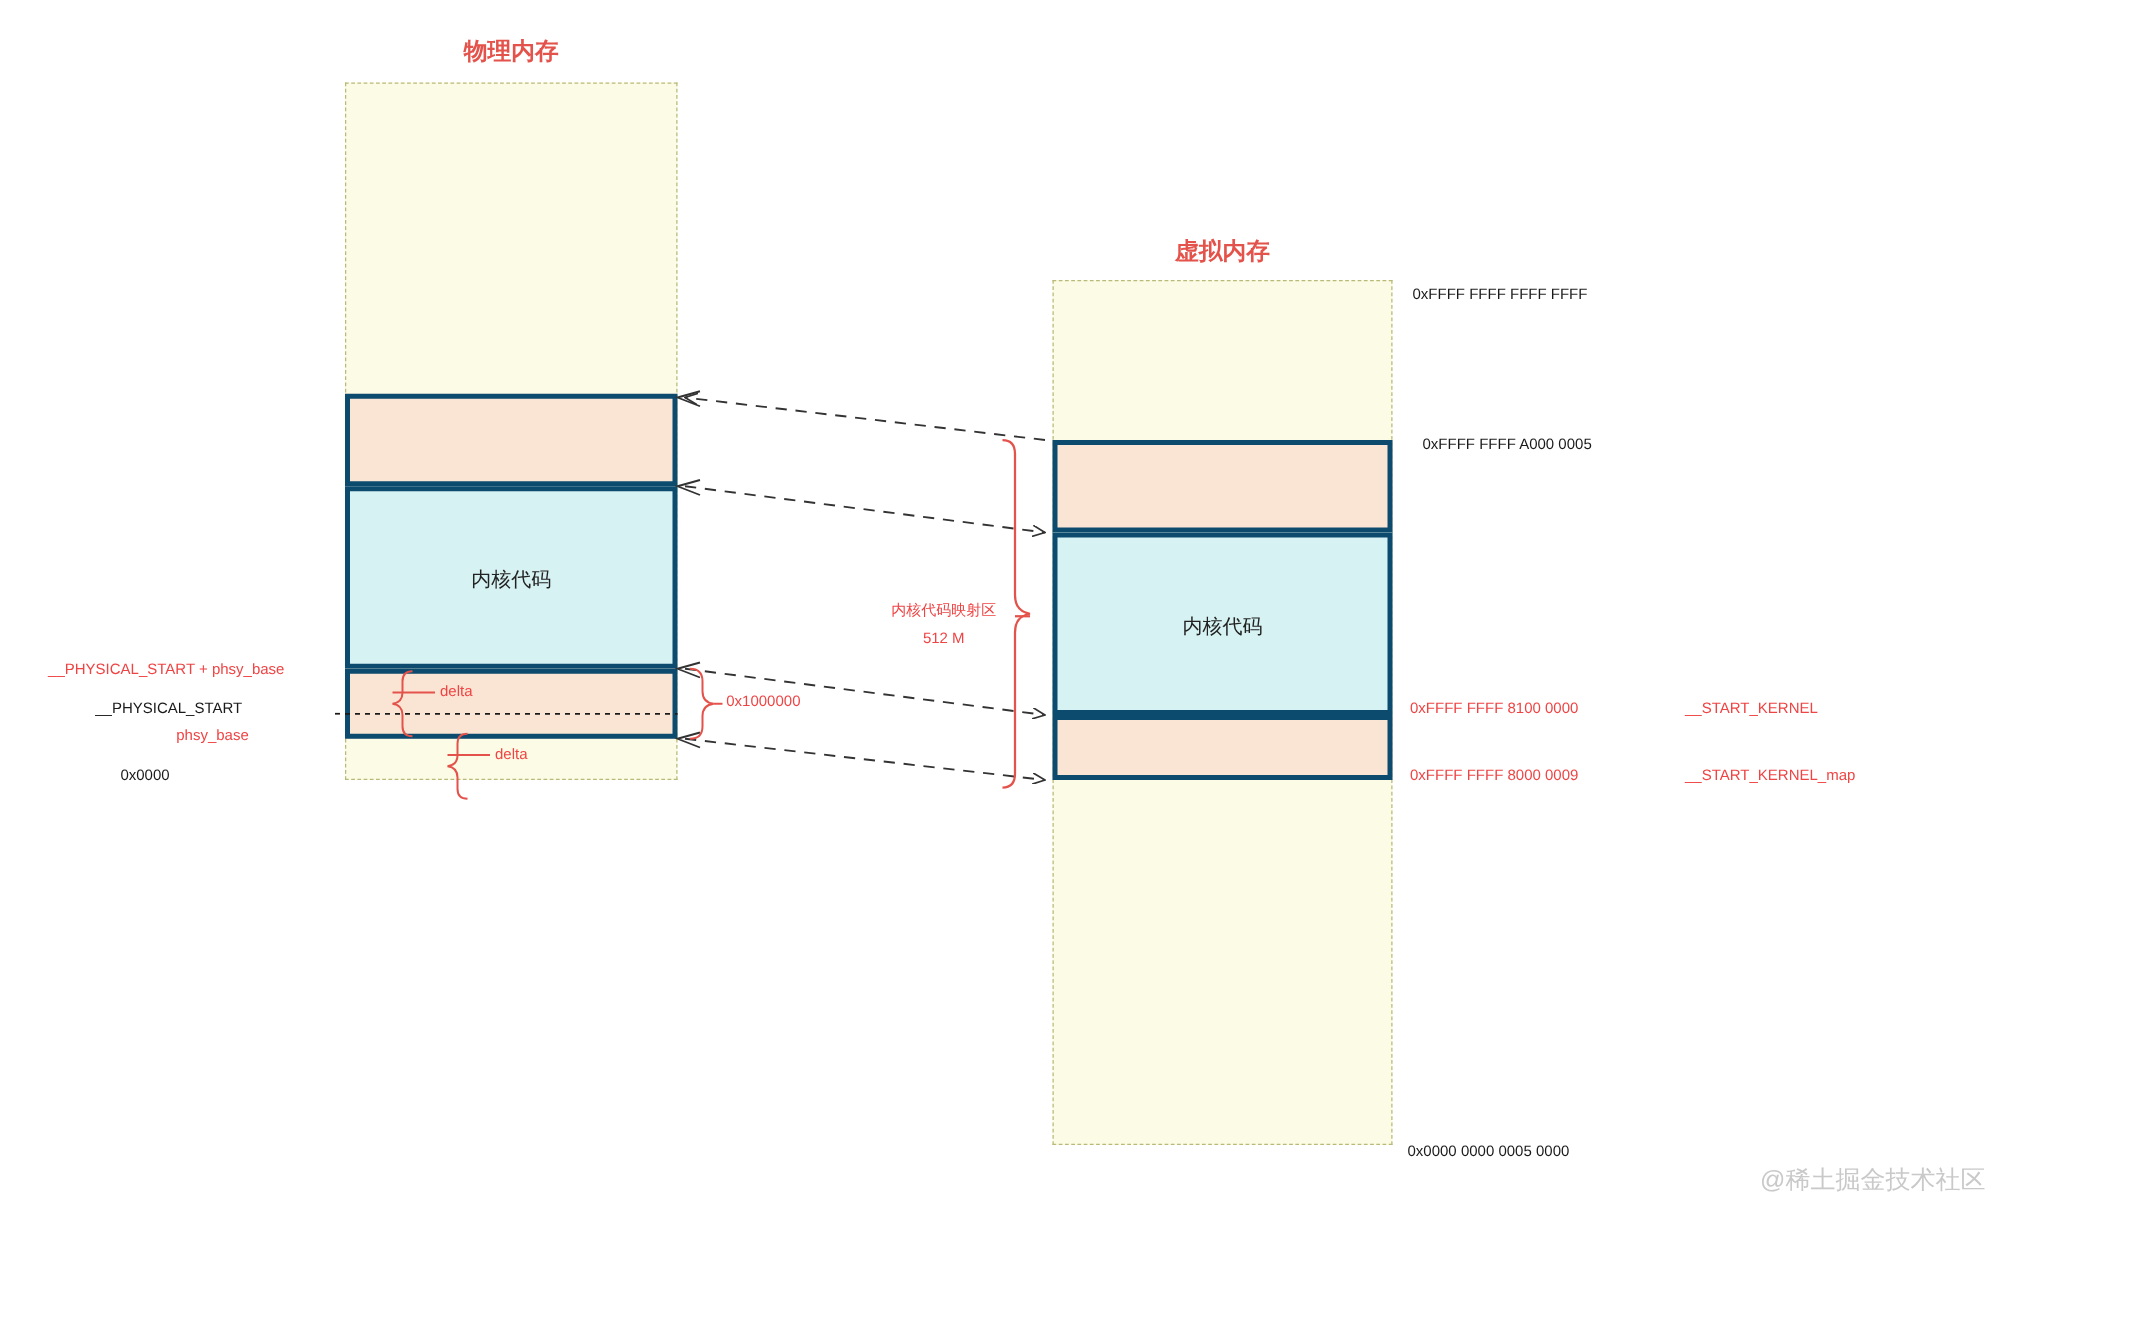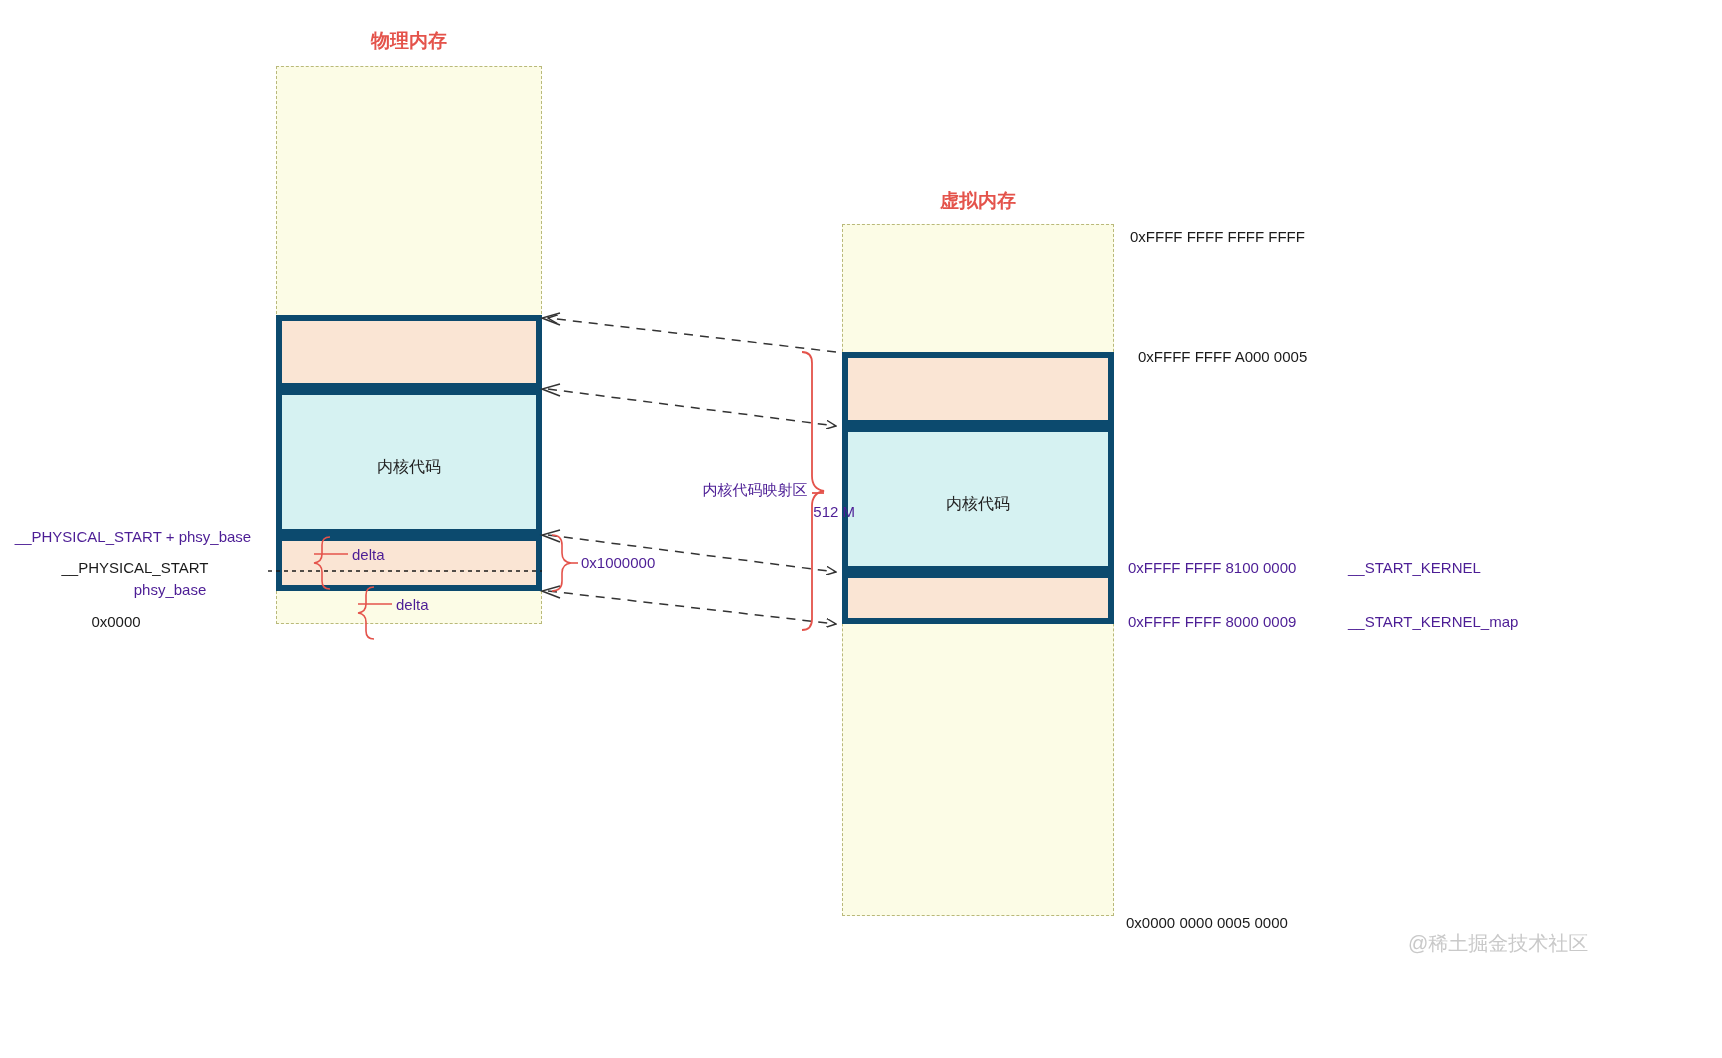--- a/index.html
+++ b/index.html
@@ -26,21 +26,21 @@
   .mem-col {
     position: absolute;
     background: #fcfce6;
     border: 1px dashed #b9b97a;
     box-sizing: border-box;
   }
   
   .blk {
     position: absolute;
     box-sizing: border-box;
-    border: 6px solid #0c4a6e;
+    border: 4px solid #0c4a6e;
   }
   .blk-orange { background: #fae5d4; }
   .blk-cyan   { background: #d6f2f2; }
 
   .blk-label {
     position: absolute;
     left: 0;
     width: 100%;
     text-align: center;
     color: #222222;
@@ -54,24 +54,24 @@
     color: #e4534b;
     font-size: 19px;
     font-weight: bold;
     white-space: nowrap;
   }
 
   
   .lbl {
     position: absolute;
     white-space: nowrap;
-    font-size: 15px;
+    font-size: 12px;
     line-height: 1.25;
   }
-  .lbl-red   { color: #4c1d95; }
+  .lbl-red   { color: #ef4444; }
   .lbl-black { color: #1a1a1a; }
   .lbl-right { text-align: center; }
   .lbl-center{ text-align: center; }
 
   .watermark {
     position: absolute;
     color: #c9c9c9;
     font-size: 20px;
     white-space: nowrap;
   }
@@ -134,21 +134,21 @@
   <div class="lbl lbl-red" style="left:1128px; top:613px;">0xFFFF FFFF 8000 0009</div>
 
   <div class="lbl lbl-black" style="left:1126px; top:914px;">0x0000 0000 0005 0000</div>
 
   <div class="lbl lbl-red" style="left:1348px; top:559px;">__START_KERNEL</div>
 
   <div class="lbl lbl-red" style="left:1348px; top:613px;">__START_KERNEL_map</div>
 
   <div class="lbl lbl-red lbl-center" style="left:655px; top:481px; width:200px;">内核代码映射区</div>
 
-  <div class="lbl lbl-red lbl-center" style="left:655px; top:503px; width:200px;text-align:right;">512 M</div>
+  <div class="lbl lbl-red lbl-center" style="left:655px; top:503px; width:200px;">512 M</div>
 
   <div class="lbl lbl-red" style="left:581px; top:554px;">0x1000000</div>
 
   <div class="watermark" style="left:1408px; top:930px;">@稀土掘金技术社区</div>
 
   <svg class="overlay" viewBox="0 0 1722 1058">
     <defs>
       <marker id="arrowL" markerWidth="11" markerHeight="9" refX="1" refY="4.5" orient="auto" markerUnits="userSpaceOnUse">
         <path d="M10,0 L0,4.5 L10,9" fill="none" stroke="#333333" stroke-width="1.4"></path>
       </marker>

